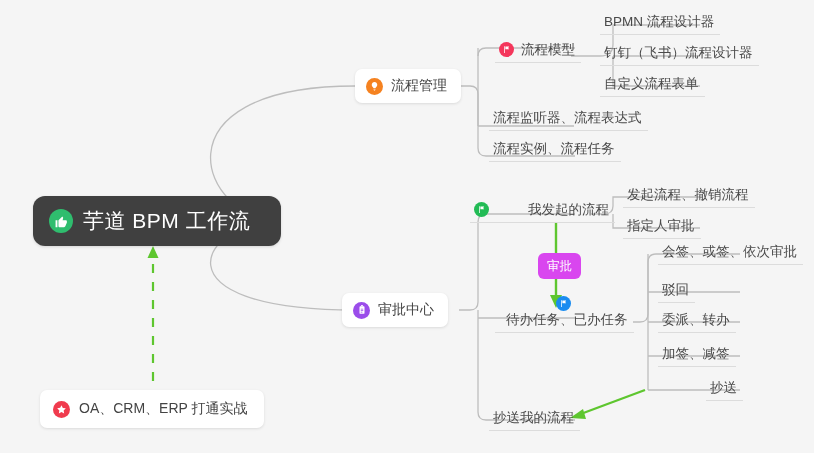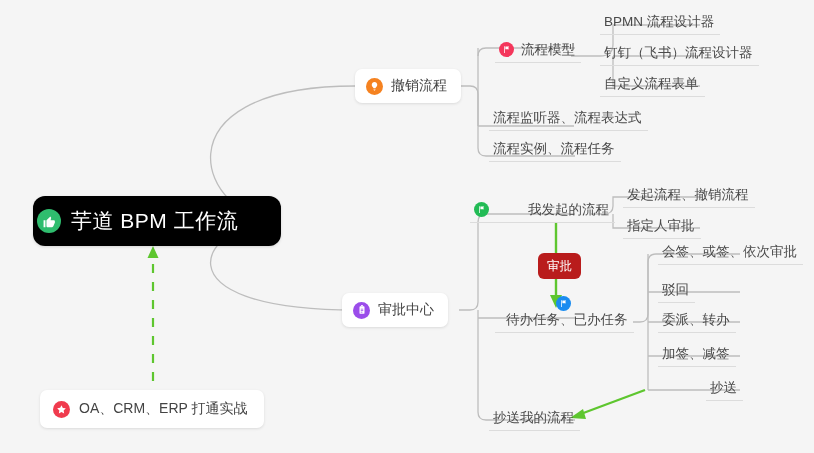--- a/index.html
+++ b/index.html
@@ -28,26 +28,26 @@
     pointer-events: none;
   }
 
   
   .root-node {
     position: absolute;
     left: 33px;
     top: 196px;
     width: 248px;
     height: 50px;
-    background: #000000;
+    background: #404040;
     border-radius: 12px;
     box-shadow: 0 1px 3px rgba(0,0,0,0.13);
     display: flex;
     align-items: center;
-    padding-left: 4px;
+    padding-left: 16px;
     box-sizing: border-box;
   }
   .root-label {
     color: #ffffff;
     font-size: 21px;
     letter-spacing: 0.5px;
     margin-left: 10px;
     white-space: nowrap;
   }
 
@@ -100,21 +100,21 @@
     justify-content: center;
     flex: 0 0 auto;
   }
   .icon-badge svg { display: block; }
   .icon-badge.sm { width: 15px; height: 15px; }
   .icon-badge.lg { width: 24px; height: 24px; }
 
   
   .chip {
     position: absolute;
-    background: #b91c1c;
+    background: #d946ef;
     border-radius: 6px;
     color: #ffffff;
     font-size: 12.5px;
     display: flex;
     align-items: center;
     justify-content: center;
     padding: 0 9px;
     height: 26px;
     box-sizing: border-box;
     z-index: 4;
@@ -199,21 +199,21 @@
     </span>
     <span class="root-label">芋道 BPM 工作流</span>
   </div>
 
   <div class="branch-node" id="branch-process">
     <span class="icon-badge" style="background:#f58220;">
       <svg width="11" height="11" viewBox="0 0 24 24" fill="#ffffff">
         <path d="M12 2C8.7 2 6 4.7 6 8c0 2.4 1.4 4.1 2.6 5.4.6.7 1.1 1.3 1.2 1.9h4.4c.1-.6.6-1.2 1.2-1.9C16.6 12.1 18 10.4 18 8c0-3.3-2.7-6-6-6zM9.8 17h4.4v1.6H9.8zM10.3 20h3.4l-.7 1.4h-2z"></path>
       </svg>
     </span>
-    <span class="branch-label">撤销流程</span>
+    <span class="branch-label">流程管理</span>
   </div>
 
   <div class="leaf with-icon" style="left:495px; top:40px;">
     <span class="icon-badge sm" style="background:#f4365b;">
       <svg width="9" height="9" viewBox="0 0 24 24" fill="#ffffff">
         <path d="M6 3h2v18H6zM9 4h10l-2.4 3.8L19 11.5H9z"></path>
       </svg>
     </span>
     <span class="leaf-label">流程模型</span>
   </div>

